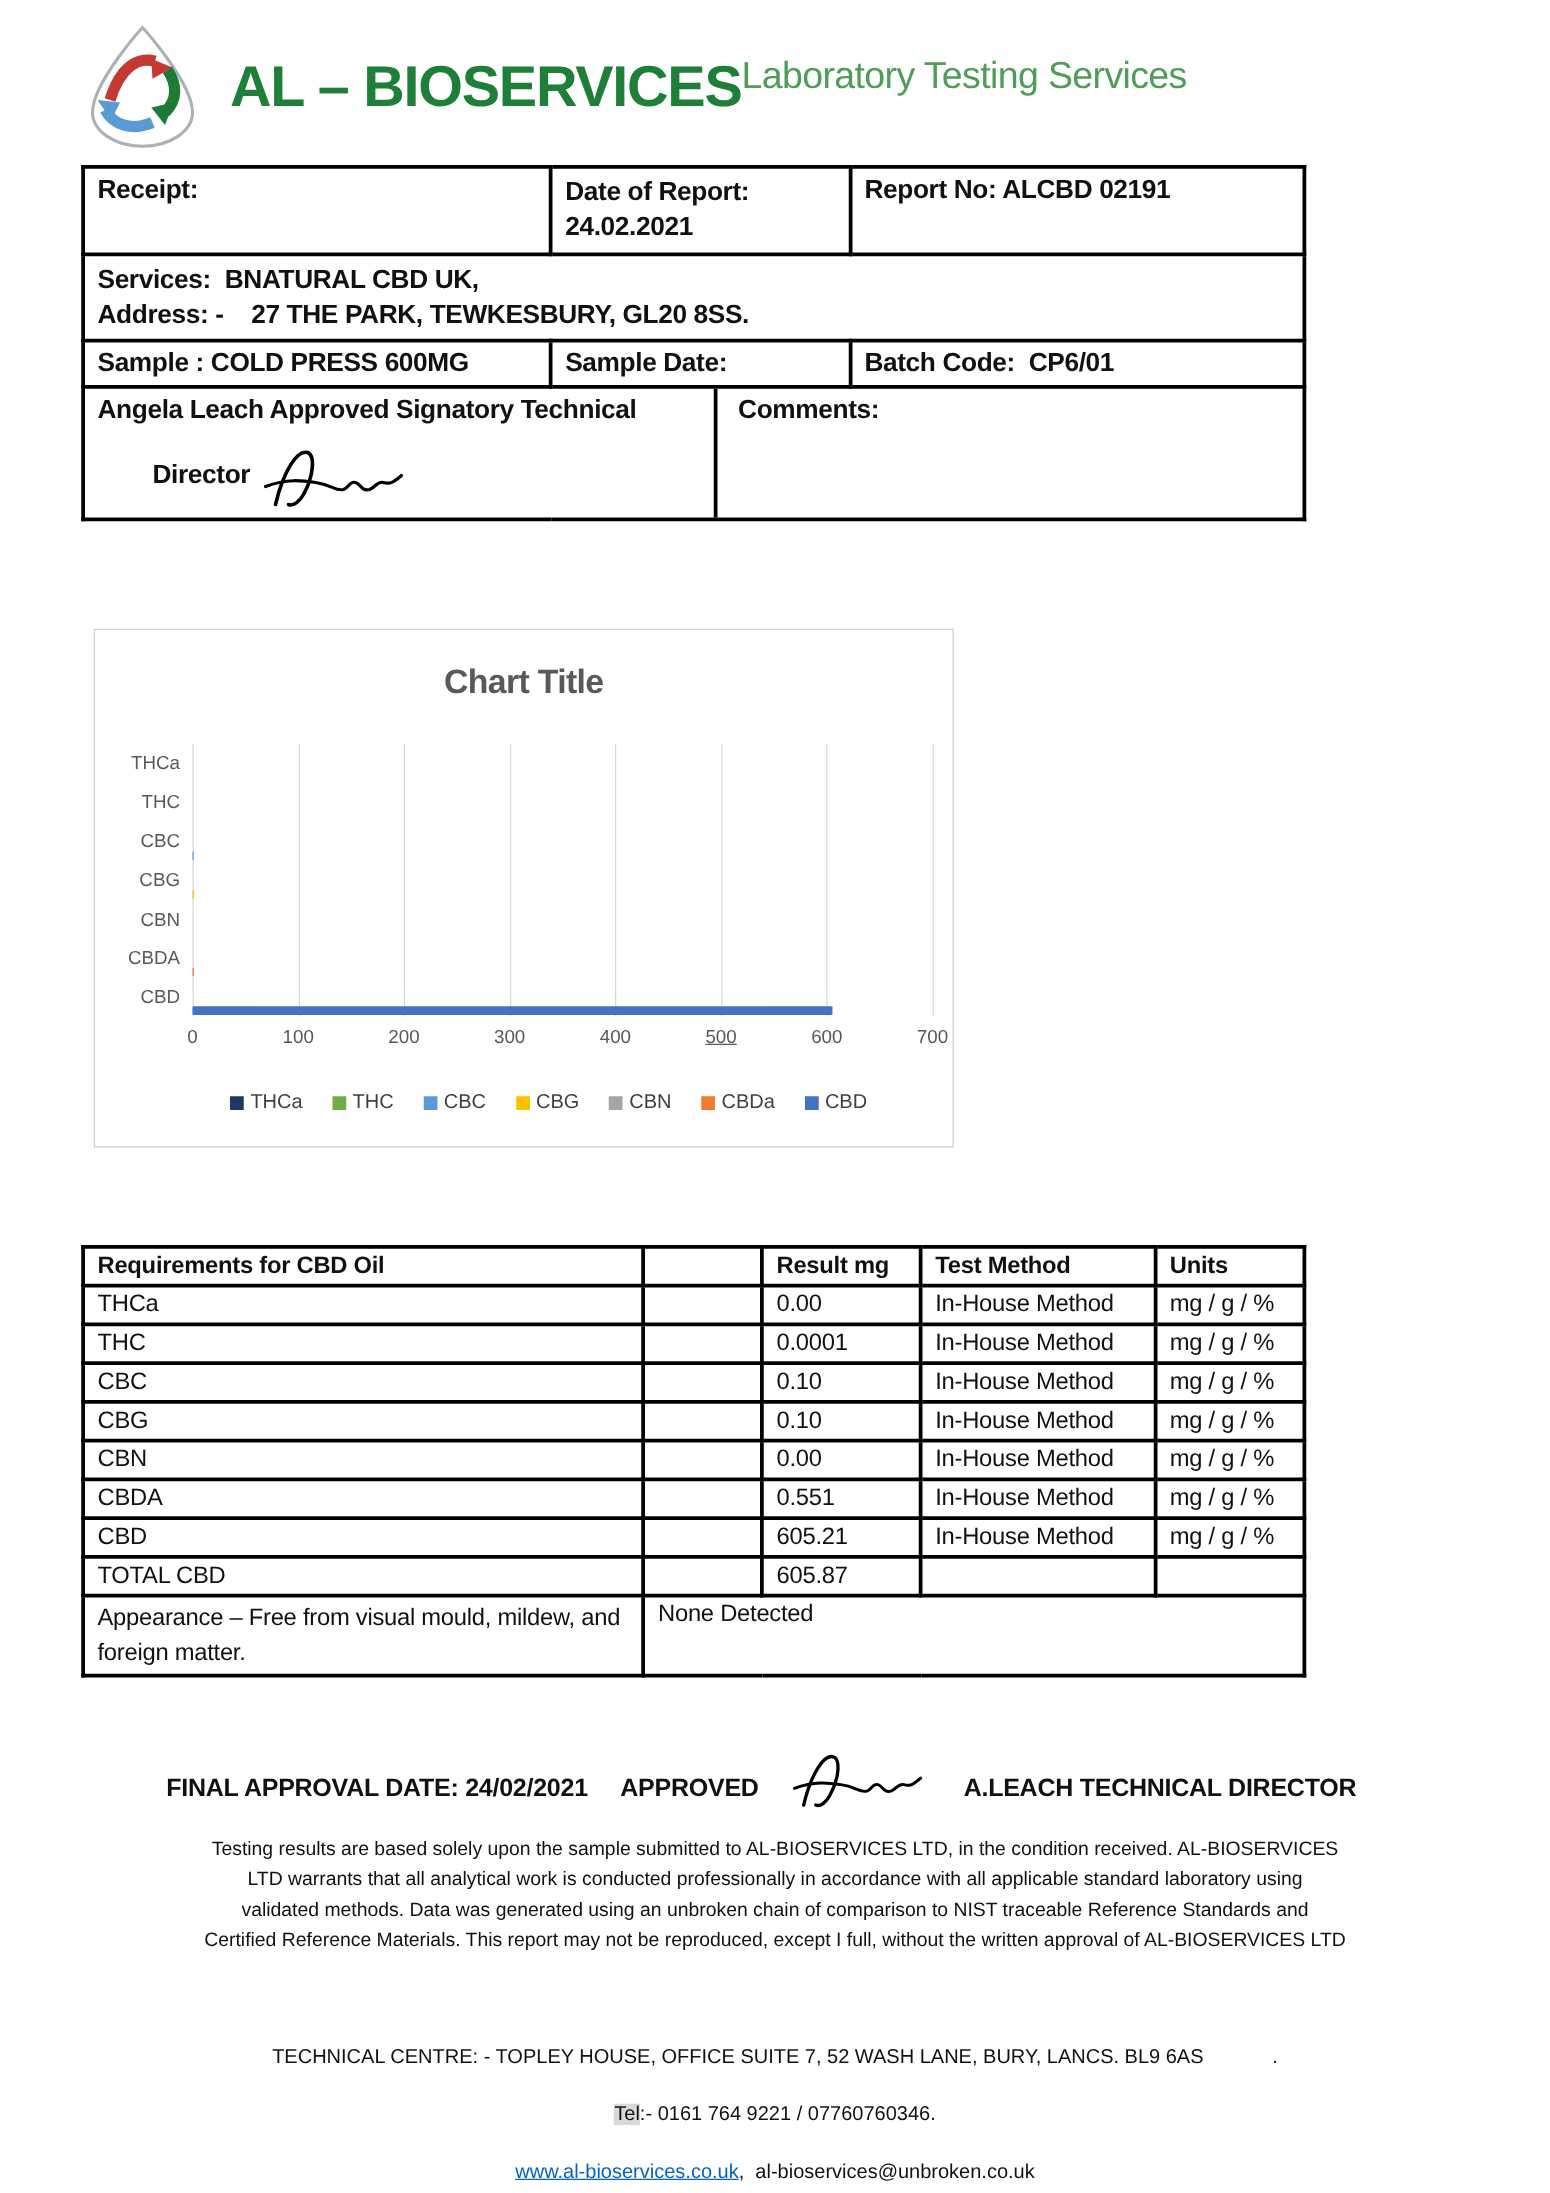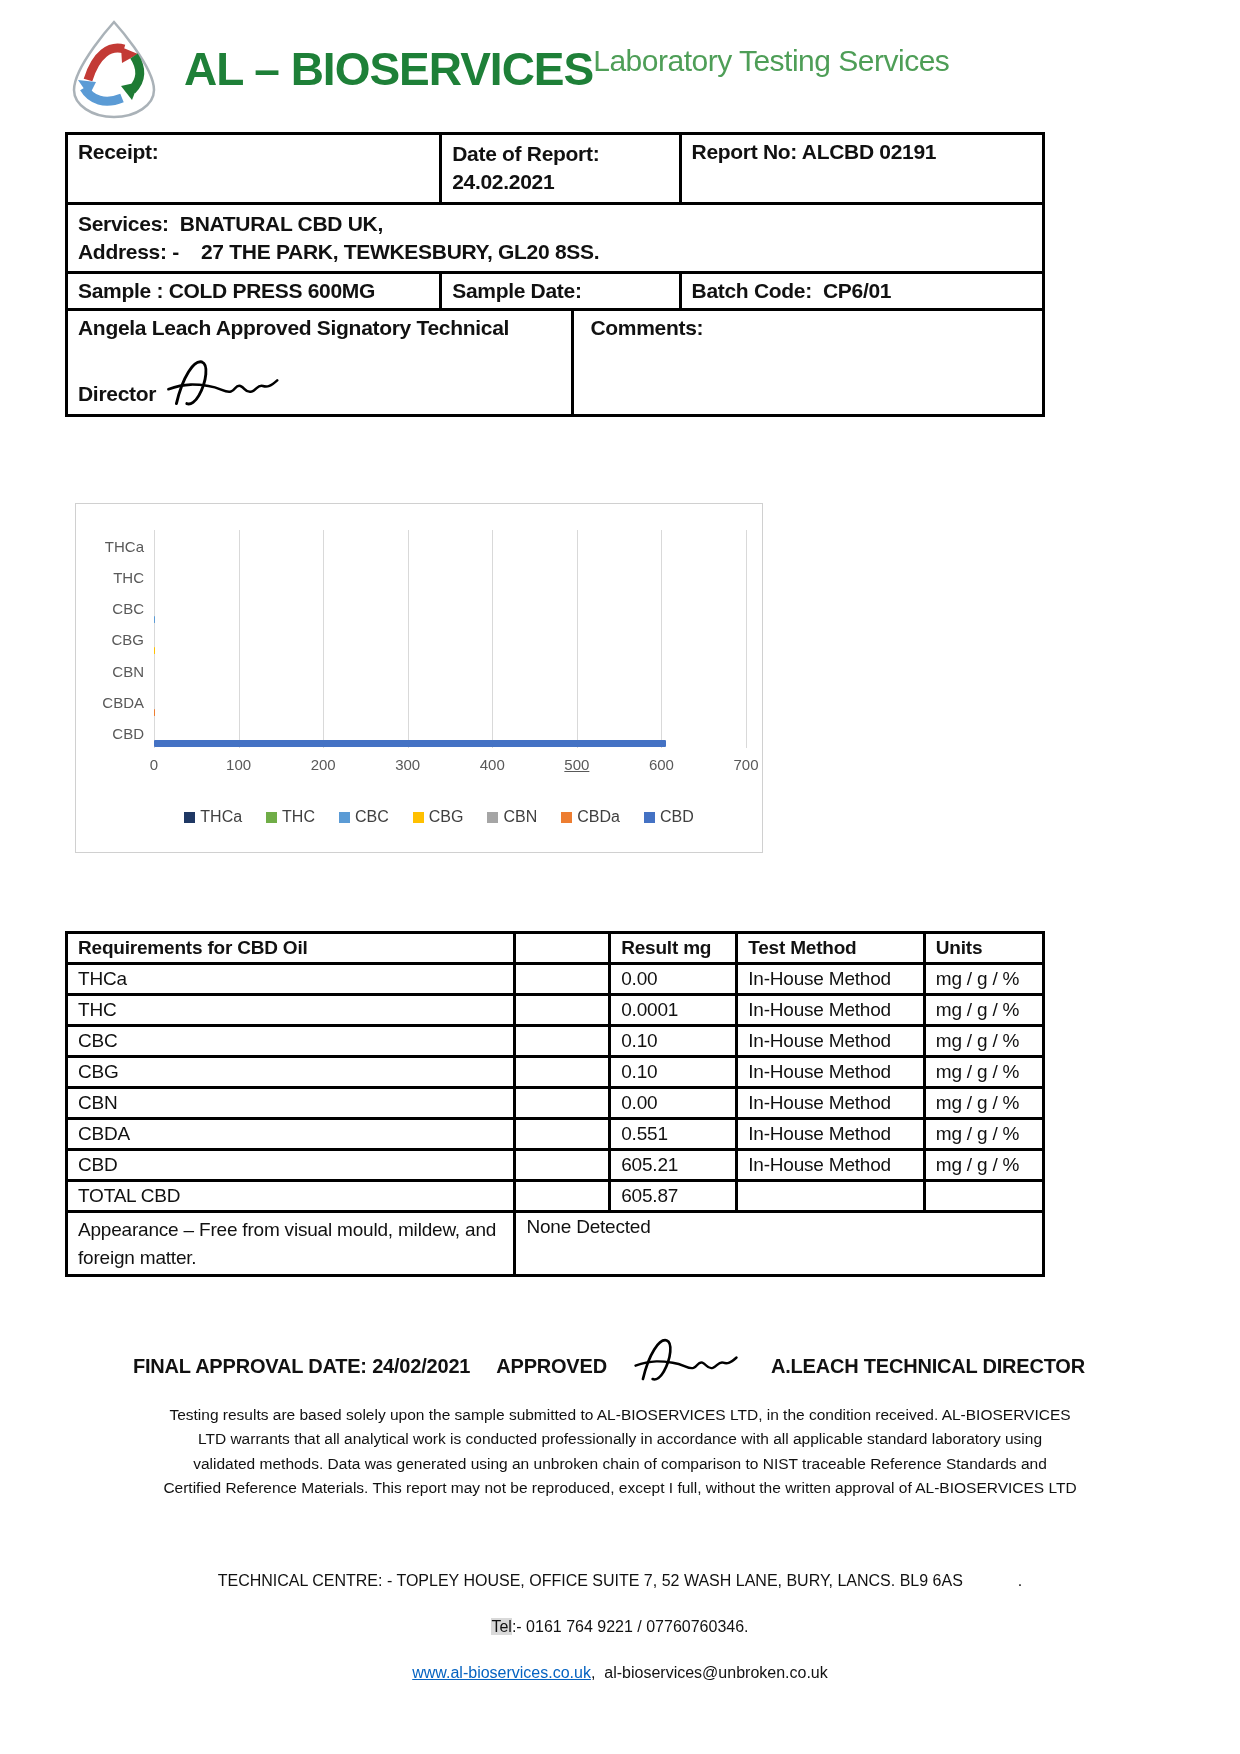--- a/index.html
+++ b/index.html
@@ -20,21 +20,21 @@
   .brand-subtitle{font-size:30px;font-weight:400;color:#4e9e57;letter-spacing:-0.5px;}
   
   .info-table{border-collapse:collapse;width:980px;margin:12px 0 0 65px;table-layout:fixed;}
   .info-table td{border:3px solid #000;padding:5px 10px;font-size:21px;font-weight:700;vertical-align:top;letter-spacing:-0.3px;}
   .two-line div{line-height:1.35;}
   .pre{white-space:pre-wrap;}
   .sig-cell{padding:0 !important;}
   .sig-inner{display:flex;}
   .sig-left{width:52%;border-right:3px solid #000;padding:5px 10px 8px 10px;box-sizing:border-box;}
   .sig-right{flex:1;padding:5px 16px;box-sizing:border-box;}
-  .director-row{display:flex;align-items:flex-end;gap:6px;margin-top:14px;}
+  .director-row{display:flex;align-items:center;gap:6px;margin-top:14px;margin-left:44px;}
   .sig-svg{margin-bottom:-4px;}
   
   .chart-box{
     width:688px;margin:86px 0 0 75px;border:1px solid #d0d0d0;background:#fff;
     box-sizing:border-box;padding:26px 0 26px 0;
   }
   .chart-title{font-size:27px;font-weight:700;color:#595959;text-align:center;letter-spacing:-0.5px;margin-bottom:34px;}
   .chart-area{position:relative;margin-left:78px;width:592px;height:218px;}
   .ylabels{position:absolute;right:100%;top:0;height:100%;width:70px;}
   .ylabel{position:absolute;right:10px;transform:translateY(-50%);font-size:15px;color:#595959;}
@@ -129,20 +129,21 @@
             </div>
           </div>
           <div class="sig-right">Comments:</div>
         </div>
       </td>
     </tr>
   </tbody>
     </table>
 
   <div class="chart-box">
+    <div class="chart-title">Chart Title</div>
     <div class="chart-area" id="chart-area">
       <div class="ylabels" id="ylabels">
           <div class="ylabel" style="top: 7.14286%;">THCa</div>
           <div class="ylabel" style="top: 21.4286%;">THC</div>
           <div class="ylabel" style="top: 35.7143%;">CBC</div>
           <div class="ylabel" style="top: 50%;">CBG</div>
           <div class="ylabel" style="top: 64.2857%;">CBN</div>
           <div class="ylabel" style="top: 78.5714%;">CBDA</div>
           <div class="ylabel" style="top: 92.8571%;">CBD</div>
         </div>

